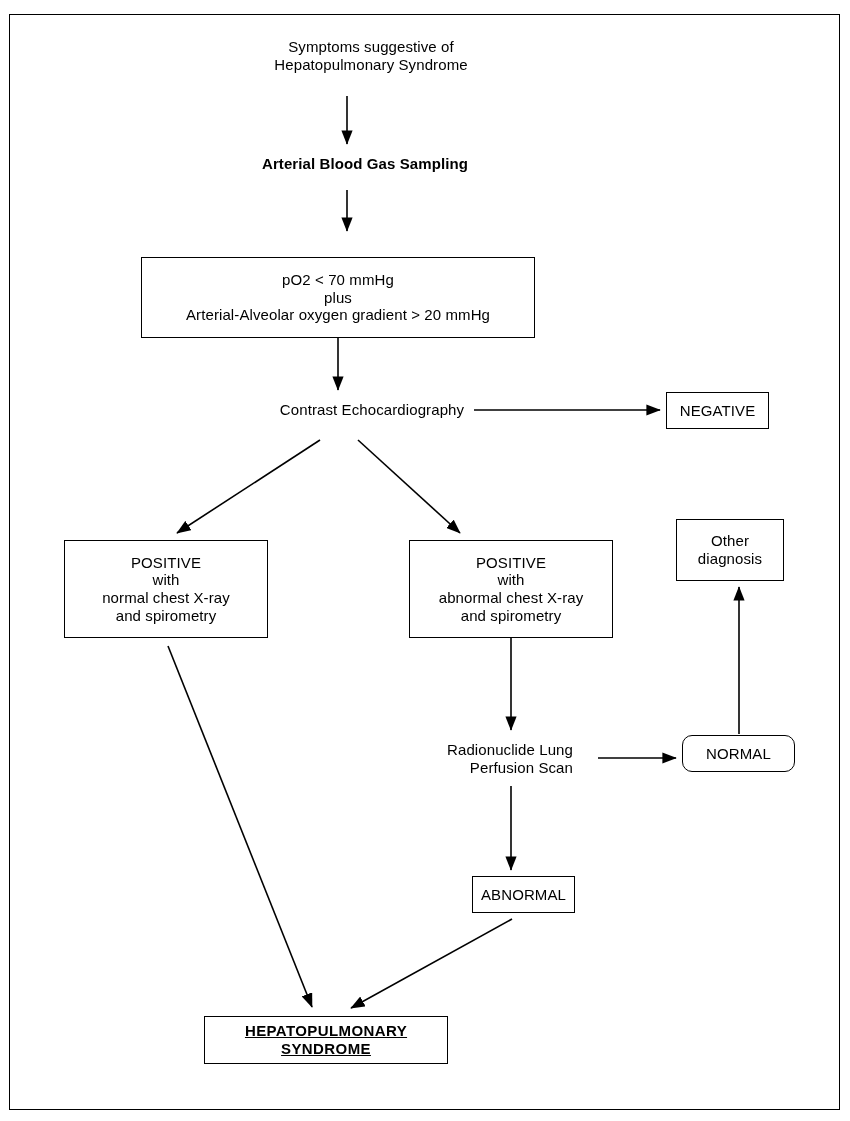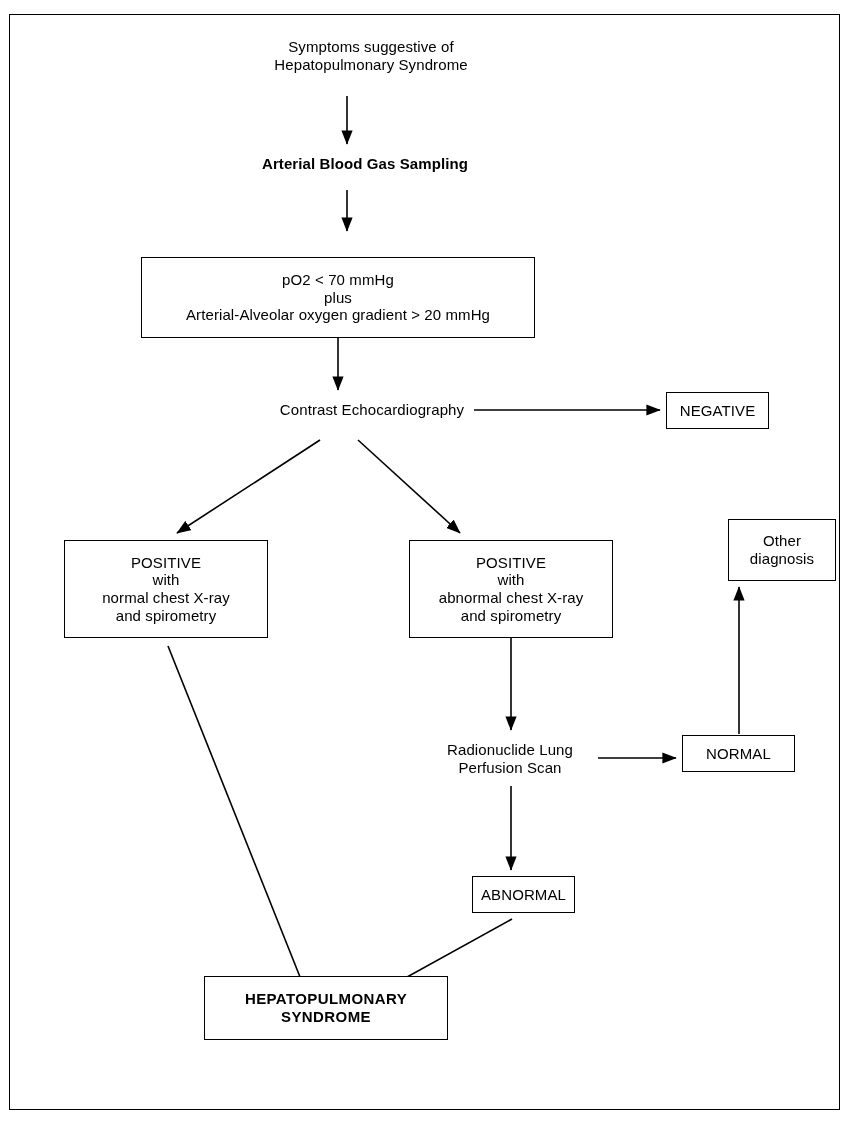--- a/index.html
+++ b/index.html
@@ -58,25 +58,25 @@
     letter-spacing: 0.4px;
   }
   
   #node-symptoms      { left: 206px; top: 30px;   width: 330px; height: 52px; }
   #node-abg           { left: 180px; top: 150px;  width: 370px; height: 28px; font-weight: bold; }
   #node-criteria      { left: 141px; top: 237px;  width: 394px; height: 81px; margin-top: 20px; }
   #node-echo          { left: 212px; top: 396px;  width: 320px; height: 28px; }
   #node-negative      { left: 666px; top: 392px;  width: 103px; height: 37px; }
   #node-positive-normal   { left: 64px;  top: 540px; width: 204px; height: 98px; }
   #node-positive-abnormal { left: 409px; top: 540px; width: 204px; height: 98px; }
-  #node-other-diagnosis   { left: 728px; top: 519px; width: 108px; height: 62px; }
-  #node-perfusion-scan    { left: 420px; top: 736px; width: 180px; height: 46px; }
-  #node-normal            { left: 682px; top: 735px; width: 113px; height: 37px; }
+  #node-other-diagnosis   { left: 676px; top: 519px; width: 108px; height: 62px; }
+  #node-perfusion-scan    { left: 420px; top: 736px; width: 180px; height: 46px; text-align: right; }
+  #node-normal            { left: 682px; top: 735px; width: 113px; height: 37px; border-radius: 10px; }
   #node-abnormal          { left: 472px; top: 876px; width: 103px; height: 37px; }
-  #node-hps               { left: 204px; top: 976px; width: 244px; height: 64px; }
+  #node-hps               { left: 204px; top: 1016px; width: 244px; height: 48px; text-decoration: underline; }
 </style>
 </head>
 <body>
 
 <div id="page">
 
   <div id="outer-frame"></div>
 
   <svg id="flow-svg" viewBox="0 0 850 1121" xmlns="http://www.w3.org/2000/svg">
     <defs>

